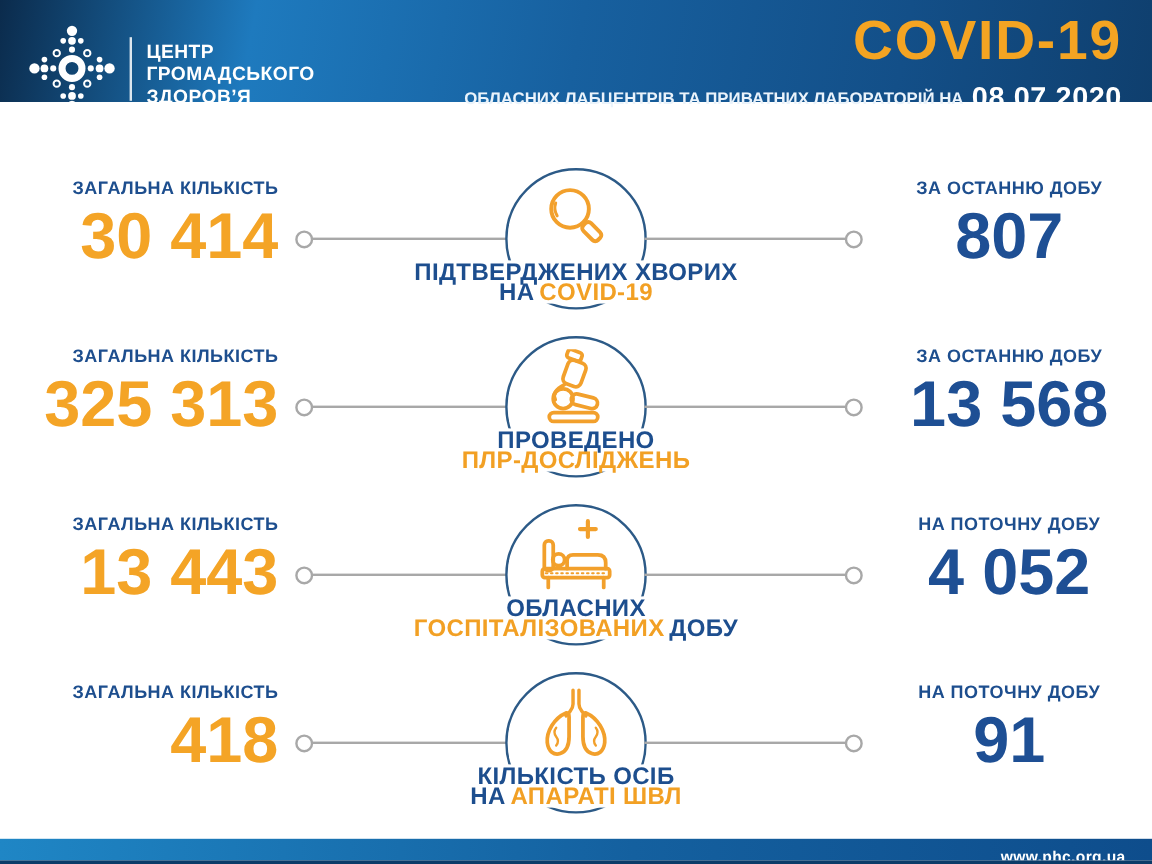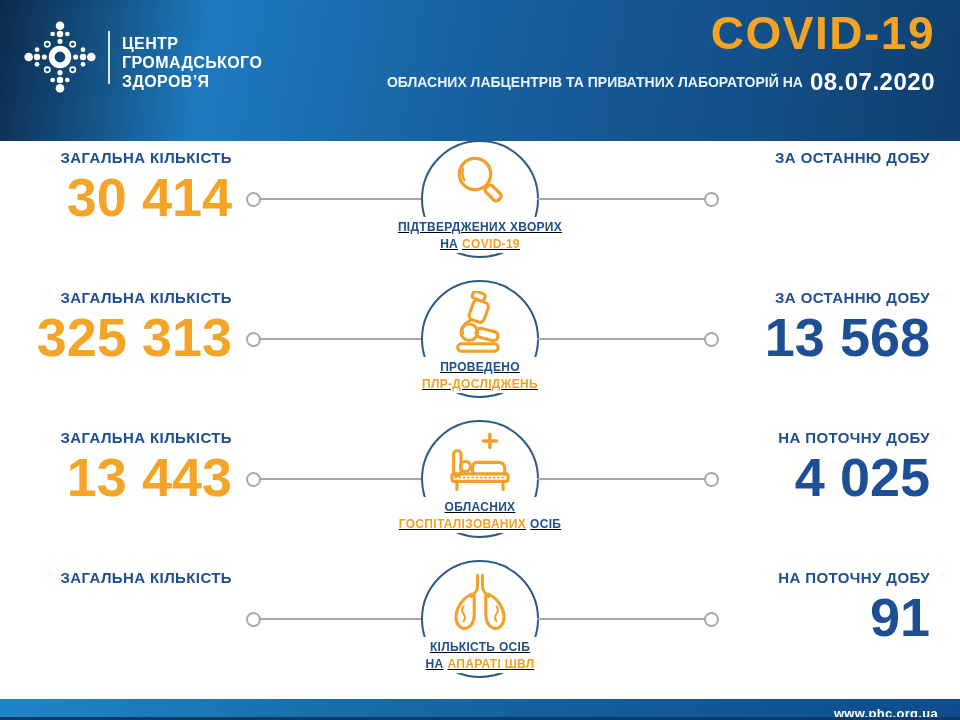--- a/index.html
+++ b/index.html
@@ -5,21 +5,21 @@
   * { margin:0; padding:0; box-sizing:border-box; }
   html,body { width:960px; height:720px; }
   body {
     font-family:"Liberation Sans", sans-serif;
     background:#ffffff;
     position:relative;
     overflow:hidden;
   }
   
   .header {
-    position:absolute; left:0; top:0; width:960px; height:141px;
+    position:absolute; left:0; top:0; width:960px; height:85px;
     background:linear-gradient(100deg,#0b2b4c 0%,#1e7abe 22%,#17609f 50%,#134f88 78%,#0f3f6e 100%);
   }
   .logo-mark { position:absolute; left:16px; top:13px; width:88px; height:88px; }
   .logo-sep { position:absolute; left:108px; top:31px; width:2px; height:53px; background:rgba(255,255,255,.85); }
   .org-name {
     position:absolute; left:122px; top:34px;
     color:#ffffff; font-weight:bold; font-size:16px; line-height:19px; letter-spacing:.4px;
   }
   .covid-title {
     position:absolute; right:25px; top:6px;
@@ -32,21 +32,21 @@
   .subtitle2 {
     position:absolute; right:25px; top:68px;
     color:#eaf3fb; font-weight:bold; font-size:14px;
     display:flex; align-items:center;
   }
   .subtitle2 .date { color:#ffffff; font-size:24px; font-weight:bold; margin-left:7px; letter-spacing:.5px; }
   
   .stat-row { position:absolute; left:0; width:960px; height:140px; }
   .row-1 { top:130px; } .row-2 { top:270px; } .row-3 { top:410px; } .row-4 { top:550px; }
   .left-block  { position:absolute; left:0; top:0; width:232px; text-align:right; }
-  .right-block { position:absolute; left:710px; top:0; width:220px; text-align:right; }
+  .right-block { position:absolute; left:731px; top:0; width:220px; text-align:center; }
   .stat-label {
     margin-top:19px; font-size:15px; font-weight:bold; color:#1d4e8e; letter-spacing:.4px;
   }
   .stat-value { margin-top:6px; font-size:54px; line-height:50px; font-weight:bold; }
   .value-orange { color:#f4a426; }
   .value-blue   { color:#1e4f94; }
   .conn-line { position:absolute; top:68px; height:2px; background:#a8a8a8; }
   .conn-line.left  { left:260px; width:163px; }
   .conn-line.right { left:537px; width:168px; }
   .conn-dot {
@@ -56,21 +56,21 @@
   .conn-dot.left  { left:246px; }
   .conn-dot.right { left:704px; }
   .icon-circle {
     position:absolute; left:421px; top:10px; width:118px; height:118px;
     border:2.5px solid #2c5a87; border-radius:50%; background:#ffffff;
   }
   .icon-svg { position:absolute; left:50%; top:9px; transform:translateX(-50%); }
   .caption {
     position:absolute; left:480px; top:87px; transform:translateX(-50%);
     background:#ffffff; padding:2px 7px 0 7px; text-align:center; white-space:nowrap;
-    font-size:12px; line-height:17px; font-weight:bold; letter-spacing:.3px;text-decoration:underline;
+    font-size:20px; line-height:17px; font-weight:bold; letter-spacing:.3px;
   }
   .cap-blue   { color:#1d4e8e; }
   .cap-orange { color:#f2a024; }
   .cap-pre:not(:empty) { margin-right:4px; }
   .cap-suf:not(:empty) { margin-left:4px; }
   .cap-pre:empty, .cap-suf:empty { display:none; }
   
   .footer-bar {
     position:absolute; left:0; top:699px; width:960px; height:18px;
     background:linear-gradient(90deg,#1f86c5 0%,#14609f 55%,#0e4d8c 100%);
@@ -149,20 +149,21 @@
         <circle cx="34" cy="28" r="19"></circle>
         <path d="M21,35 A15.5,15.5 0 0 1 19.5,22" stroke-width="3"></path>
         <rect x="43" y="43.5" width="11" height="21" rx="4" transform="rotate(-45 48.5 43.5)"></rect>
       </g>
     </svg>
   </div>
   <div class="conn-line right"></div>
   <div class="conn-dot right"></div>
   <div class="right-block">
     <div class="stat-label">ЗА ОСТАННЮ ДОБУ</div>
+    <div class="stat-value value-blue">807</div>
   </div>
   <div class="caption">
     <div class="cap-blue">ПІДТВЕРДЖЕНИХ ХВОРИХ</div>
     <div>
       <span class="cap-blue cap-pre">НА</span><span class="cap-orange">COVID-19</span>
     </div>
   </div>
 </div>
 
 <div class="stat-row row-2">
@@ -215,33 +216,34 @@
         <rect x="6" y="52" width="68" height="9" rx="2.5"></rect>
         <path d="M9.5,56.5 H70.5" stroke-width="2" stroke-dasharray="1.6 3.6"></path>
         <path d="M12,61 V71 M68,61 V71"></path>
       </g>
     </svg>
   </div>
   <div class="conn-line right"></div>
   <div class="conn-dot right"></div>
   <div class="right-block">
     <div class="stat-label">НА ПОТОЧНУ ДОБУ</div>
-    <div class="stat-value value-blue">4 025</div>
+    <div class="stat-value value-blue">4 052</div>
   </div>
   <div class="caption">
     <div class="cap-blue">ОБЛАСНИХ</div>
     <div>
-      <span class="cap-orange">ГОСПІТАЛІЗОВАНИХ</span><span class="cap-blue cap-suf">ОСІБ</span>
+      <span class="cap-orange">ГОСПІТАЛІЗОВАНИХ</span><span class="cap-blue cap-suf">ДОБУ</span>
     </div>
   </div>
 </div>
 
 <div class="stat-row row-4">
   <div class="left-block">
     <div class="stat-label">ЗАГАЛЬНА КІЛЬКІСТЬ</div>
+    <div class="stat-value value-orange">418</div>
   </div>
   <div class="conn-dot left"></div>
   <div class="conn-line left"></div>
   <div class="icon-circle">
     <svg class="icon-svg" width="66" height="66" viewBox="0 0 80 80">
       <g class="stroke-o" stroke-width="3.5">
         <path d="M37,5 L37,19 Q37,23 34,26.5 L30,31"></path>
         <path d="M43,5 L43,19 Q43,23 46,26.5 L50,31"></path>
         <path d="M30,28 C18,33 10,47 11,58 C12,67 18,71 24,69 C30,67 33,61 33,52 L33,32 Q33,27.5 30,28 Z" stroke-width="3.8"></path>
         <path d="M50,28 C62,33 70,47 69,58 C68,67 62,71 56,69 C50,67 47,61 47,52 L47,32 Q47,27.5 50,28 Z" stroke-width="3.8"></path>

